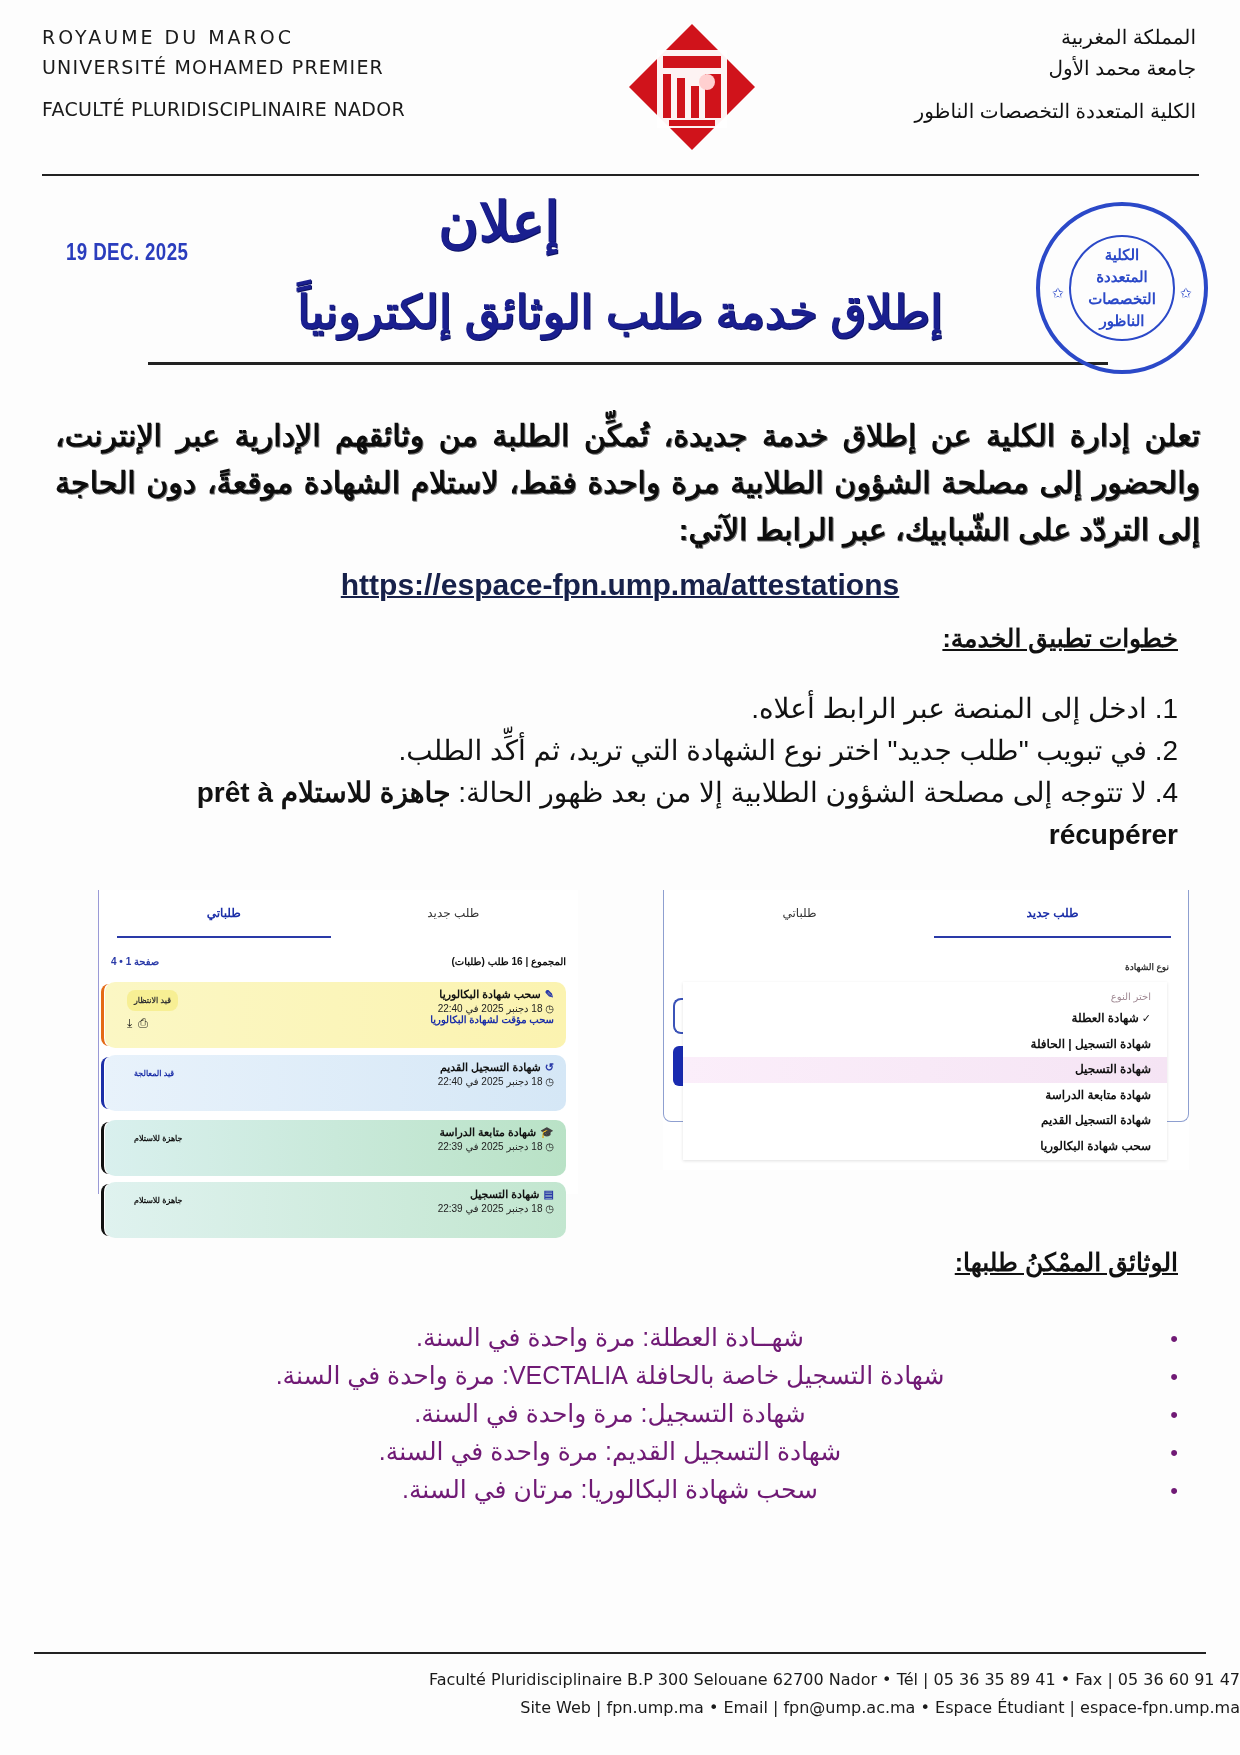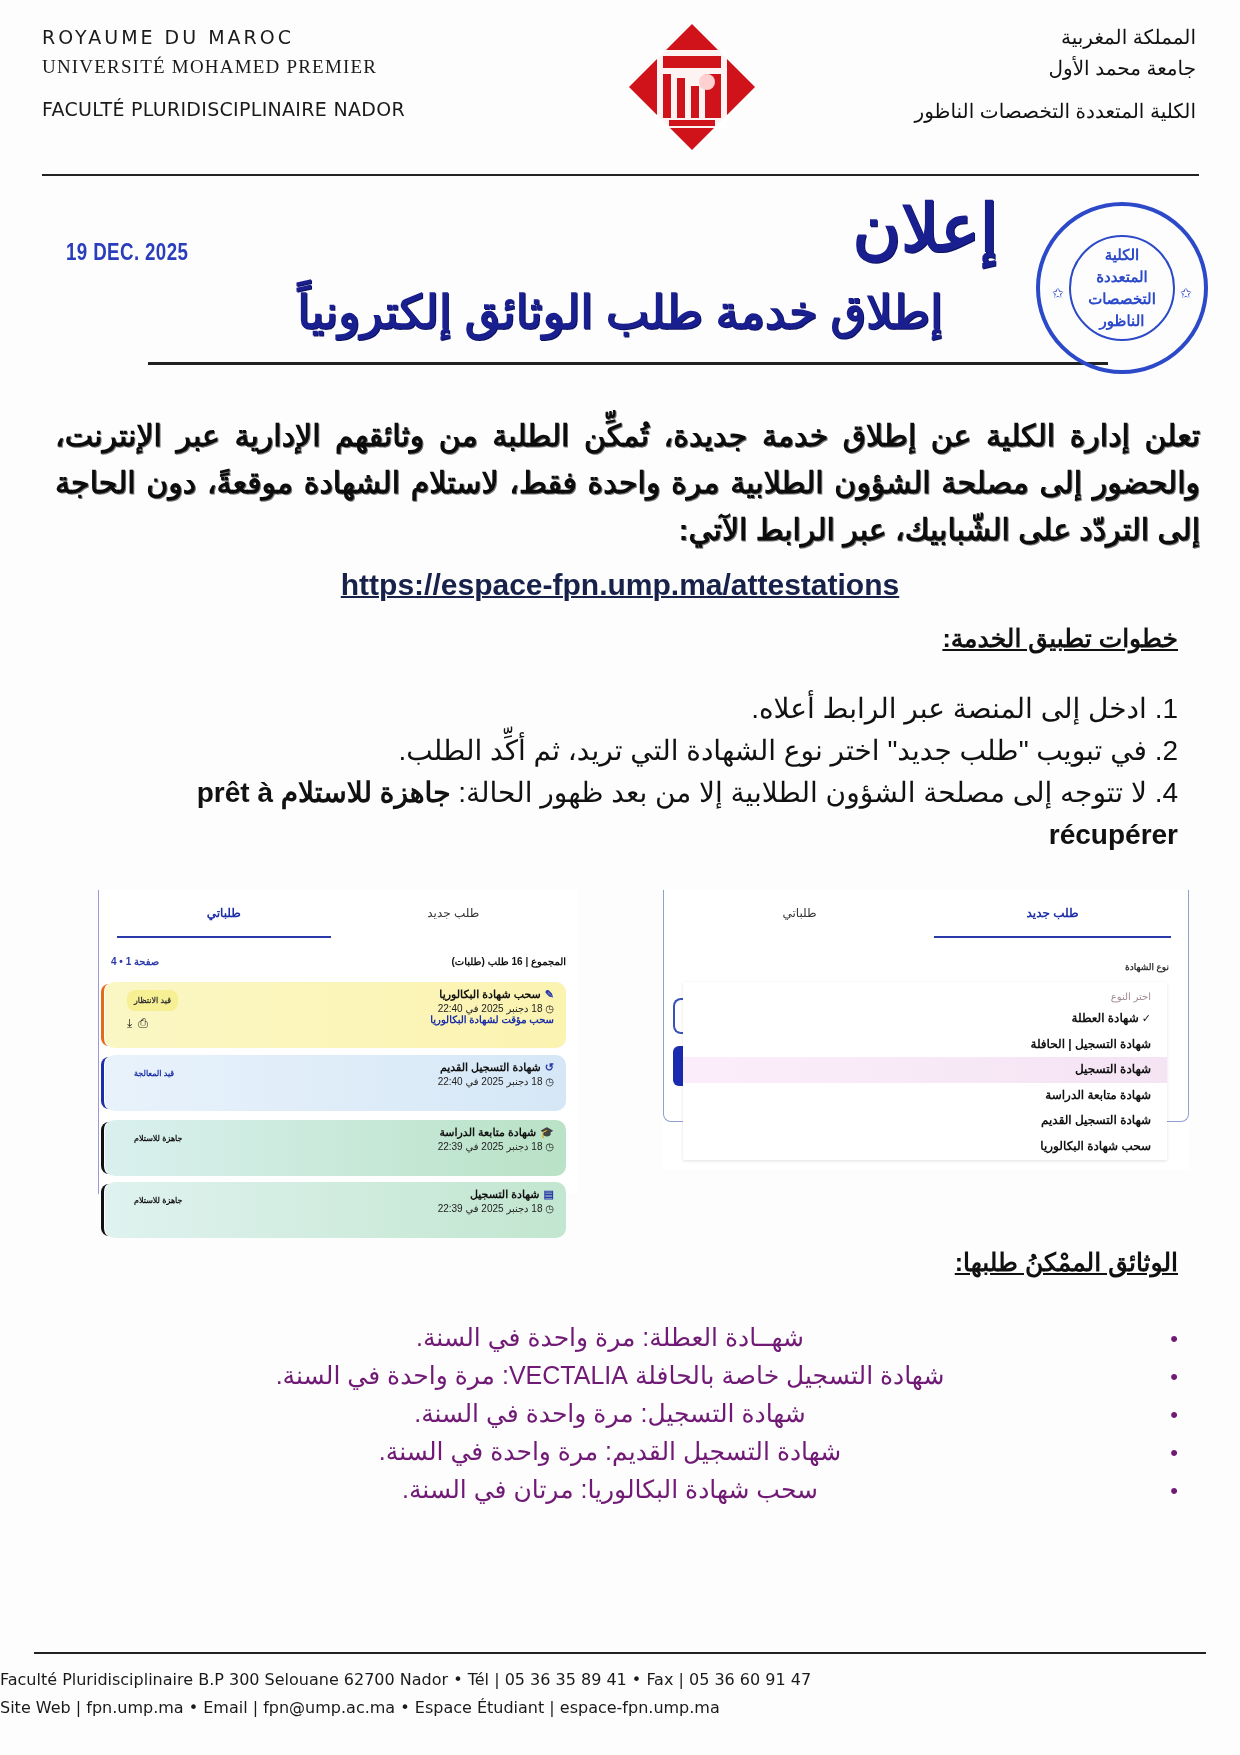--- a/index.html
+++ b/index.html
@@ -4,31 +4,31 @@
 <style>
   * { box-sizing: border-box; margin: 0; padding: 0; }
   html, body { width: 1240px; height: 1755px; background: #fdfdfd; }
   body { position: relative; font-family: "Liberation Sans", sans-serif; color: #111; overflow: hidden; }
 
   .abs { position: absolute; }
 
   
   .hdr-left { left: 42px; top: 22px; font-family: "DejaVu Sans", sans-serif; font-size: 19px; color: #1a1a1a; line-height: 30px; }
   .hdr-left .l1 { letter-spacing: 3px; }
-  .hdr-left .l2 { letter-spacing: 1.2px; font-family: Liberation Serif, serif; }
+  .hdr-left .l2 { letter-spacing: 1.2px; }
   .hdr-left .l3 { margin-top: 12px; letter-spacing: 0.3px; }
   .hdr-right { right: 44px; top: 22px; direction: rtl; text-align: right; font-family: "Liberation Sans", sans-serif; font-size: 20px; color: #111; line-height: 31px; }
   .hdr-right .l3 { margin-top: 12px; }
 
   .logo { left: 627px; top: 22px; width: 130px; height: 130px; }
   .hdr-rule { left: 42px; top: 174px; width: 1157px; height: 2px; background: #222; }
 
   
   .date-stamp { left: 66px; top: 238px; font-family: "Liberation Sans Narrow", "Liberation Sans", sans-serif; font-weight: bold; font-size: 24px; color: #2a3dbd; letter-spacing: 0.5px; transform: scaleX(0.78); transform-origin: left; }
-  .title-main { left: 0; width: 998px; top: 190px; text-align: right; font-size: 66px; font-weight: bold; color: #1a1f8f; direction: rtl; text-shadow: 1px 1px 0 #0d1260; }
+  .title-main { left: 0; width: 998px; top: 190px; text-align: center; font-size: 55px; font-weight: bold; color: #1a1f8f; direction: rtl; text-shadow: 1px 1px 0 #0d1260; }
   .title-sub { left: 0; width: 1240px; top: 285px; text-align: center; font-size: 46px; font-weight: bold; color: #1a1f8f; direction: rtl; text-shadow: 1px 1px 0 #0d1260; }
   .title-rule { left: 148px; top: 362px; width: 960px; height: 3px; background: #222; }
 
   .seal { left: 1032px; top: 198px; width: 180px; height: 180px; }
 
   
   .intro { left: 55px; width: 1145px; top: 412px; direction: rtl; text-align: justify; text-align-last: right; font-size: 30px; font-weight: bold; line-height: 47px; color: #0c0c0c; text-shadow: 1px 1px 0 #777; }
   .link { left: 0; width: 1240px; top: 568px; text-align: center; }
   .link a { font-size: 30px; font-weight: bold; color: #17214a; text-decoration: underline; text-decoration-thickness: 2px; }
 
@@ -87,21 +87,21 @@
   .dd-item.hl { background: linear-gradient(90deg, #fbeefa, #f5e4f4); margin: 0 -16px; padding: 0 16px; }
 
   
   .docs-title { right: 62px; top: 1248px; }
   .docs { right: 62px; top: 1318px; width: 1100px; direction: rtl; text-align: center; font-size: 25px; line-height: 38px; color: #701a75; }
   .docs li { list-style: none; position: relative; padding-right: 36px; }
   .docs li::before { content: "•"; position: absolute; right: 0; top: 2px; font-size: 22px; }
 
   
   .ftr-rule { left: 34px; top: 1652px; width: 1172px; height: 2px; background: #222; }
-  .footer { left: 0; width: 1240px; top: 1666px; text-align: left; font-family: "DejaVu Sans", sans-serif; font-size: 16px; line-height: 28px; color: #1a1a1a; }
+  .footer { left: 0; width: 1240px; top: 1666px; text-align: right; font-family: "DejaVu Sans", sans-serif; font-size: 16px; line-height: 28px; color: #1a1a1a; }
 </style>
 </head>
 <body>
 
 <div class="abs hdr-left">
   <div class="l1">ROYAUME DU MAROC</div>
   <div class="l2">UNIVERSITÉ MOHAMED PREMIER</div>
   <div class="l3">FACULTÉ PLURIDISCIPLINAIRE NADOR</div>
 </div>
 

